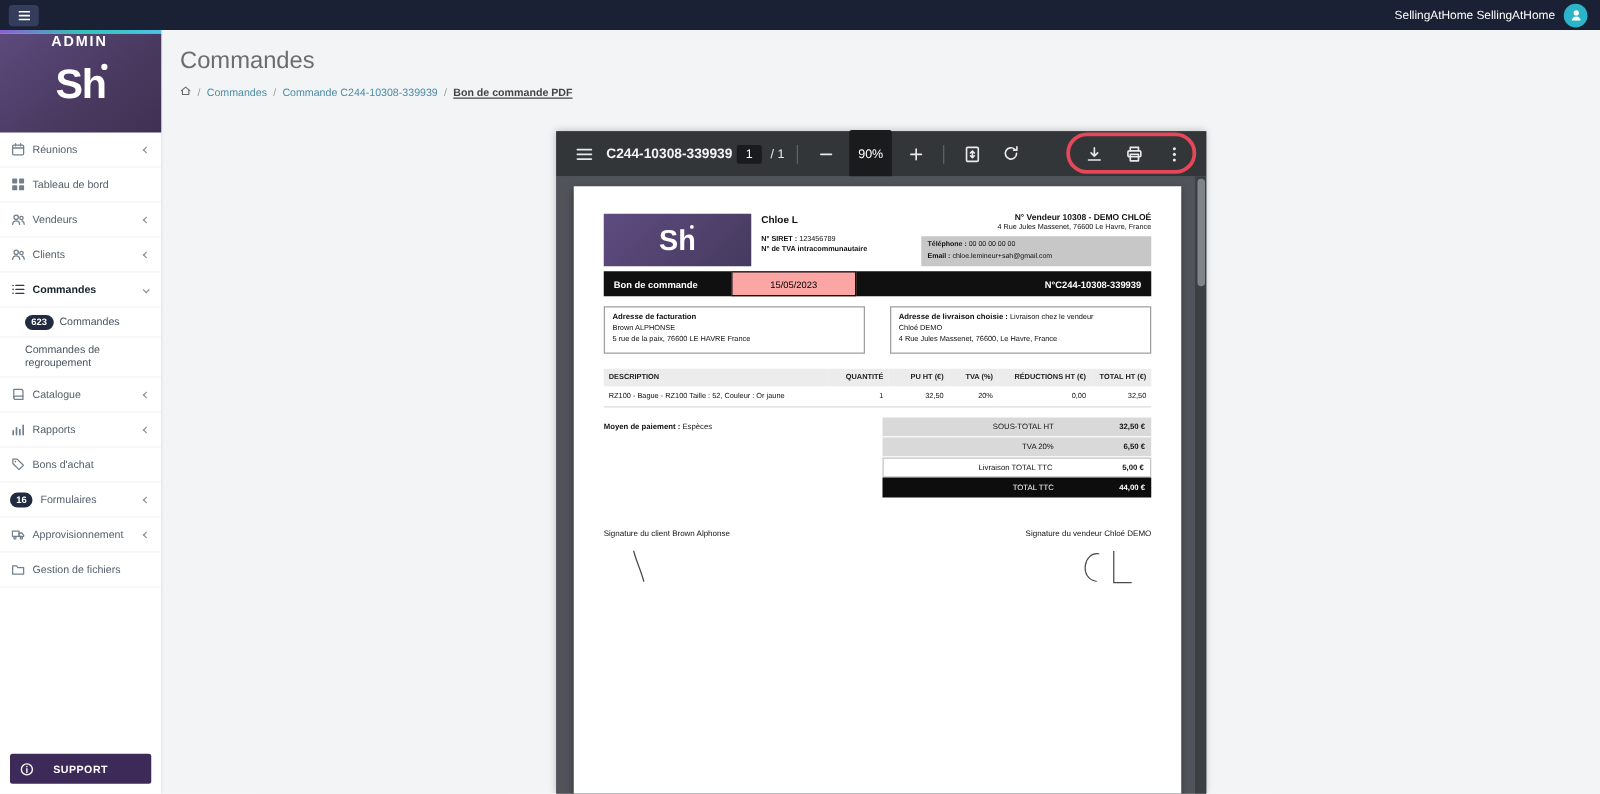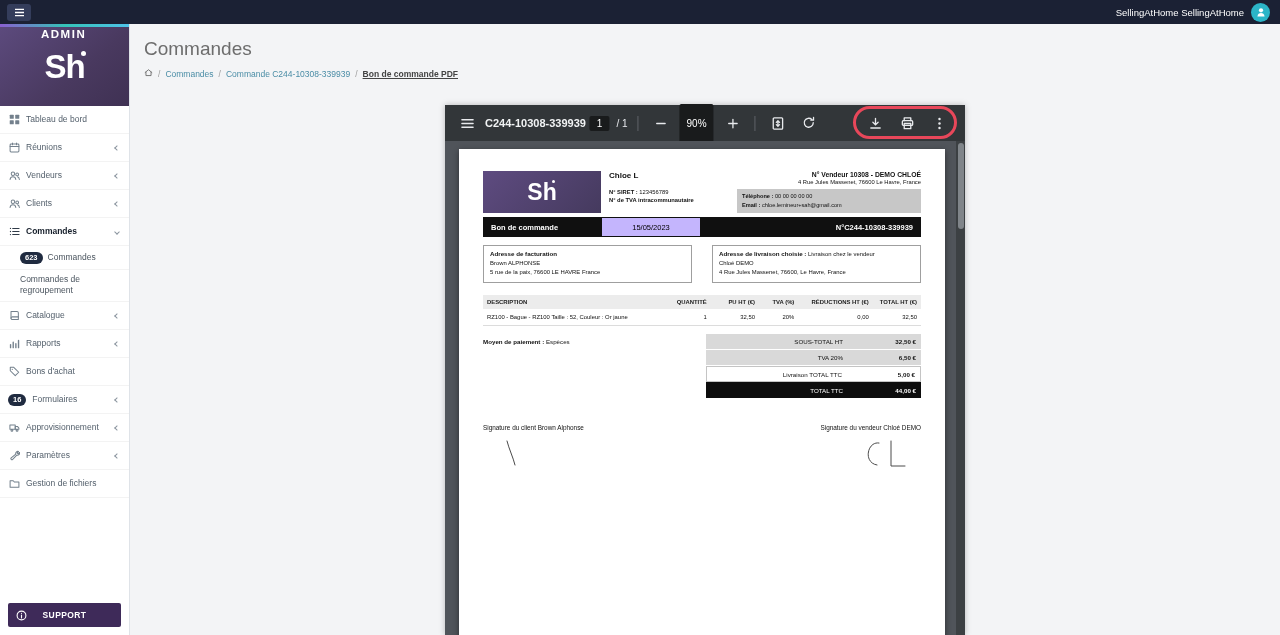--- a/index.html
+++ b/index.html
@@ -74,22 +74,22 @@
   .inv-mid { margin-left:8px; width:122px; flex:none; }
   .inv-seller-name { font-size:8px; font-weight:700; margin-top:0; }
   .inv-small { font-size:5.8px; margin-top:9px; }
   .inv-small2 { font-size:5.8px; margin-top:2px; font-weight:700; }
   .inv-right { flex:1; text-align:right; }
   .vendor-title { font-size:6.8px; font-weight:700; }
   .vendor-addr { font-size:5.8px; margin-top:1px; }
   .contact-box { margin-top:4px; margin-left:auto; width:184px; background:#c7c7c7; padding:3px 5px; text-align:left; font-size:5.6px; line-height:1.6; }
   .blabel { font-weight:700; }
   .inv-titlebar { display:flex; height:20px; background:#101010; margin-top:4px; font-size:7.5px; }
-  .tb-left { width:118px; color:#fff; font-weight:700; display:flex; align-items:center; padding-left:8px; }
-  .tb-date { width:100px; background:#c4b5fd; color:#000; display:flex; align-items:center; justify-content:center; border:1px solid #101010; }
+  .tb-left { width:102px; color:#fff; font-weight:700; display:flex; align-items:center; padding-left:8px; }
+  .tb-date { width:100px; background:#fca5a5; color:#000; display:flex; align-items:center; justify-content:center; border:1px solid #101010; }
   .tb-num { flex:1; color:#fff; font-weight:700; display:flex; align-items:center; justify-content:flex-end; padding-right:8px; }
   .inv-addr { display:flex; gap:20px; margin-top:8px; }
   .abox { flex:1; border:1px solid #9f9f9f; padding:3px 6px 5px; font-size:5.9px; line-height:1.55; }
   .abox .t { font-weight:700; font-size:6.2px; }
   table.inv-table { width:100%; border-collapse:collapse; margin-top:12px; }
   .inv-table th { background:#ececec; font-size:5.9px; font-weight:700; padding:4px; text-align:right; color:#222; }
   .inv-table th:first-child { text-align:left; }
   .inv-table td { padding:5px 4px; border-bottom:1px solid #dcdcdc; font-size:5.9px; text-align:right; }
   .inv-table td:first-child { text-align:left; }
   .inv-bottom { display:flex; margin-top:8px; }
@@ -130,44 +130,44 @@
 
 <div class="sidebar">
   <div class="logo-stripe"></div>
   <div class="logo-area">
     <span class="logo-text">Sh</span>
   </div>
   <div class="menu">
 
     <div class="item">
       <span class="ic">
+          <svg viewBox="0 0 12 12">
+            <rect x="1.2" y="2.2" width="9.6" height="8.6" rx="1"></rect>
+            <path d="M1.2 4.8h9.6M3.8 1v2M8.2 1v2"></path>
+          </svg>
+        </span>
+      <span class="lbl">Réunions</span>
+      <span class="chev"></span>
+    </div>
+
+    <div class="item">
+      <span class="ic">
           <svg viewBox="0 0 12 12" class="fl">
             <rect x="0.8" y="0.8" width="4.4" height="4.4" rx="0.6"></rect>
             <rect x="6.8" y="0.8" width="4.4" height="4.4" rx="0.6"></rect>
             <rect x="0.8" y="6.8" width="4.4" height="4.4" rx="0.6"></rect>
             <rect x="6.8" y="6.8" width="4.4" height="4.4" rx="0.6"></rect>
           </svg>
         </span>
       <span class="lbl">Tableau de bord</span>
     </div>
 
     <div class="item">
       <span class="ic">
           <svg viewBox="0 0 12 12">
-            <rect x="1.2" y="2.2" width="9.6" height="8.6" rx="1"></rect>
-            <path d="M1.2 4.8h9.6M3.8 1v2M8.2 1v2"></path>
-          </svg>
-        </span>
-      <span class="lbl">Réunions</span>
-      <span class="chev"></span>
-    </div>
-
-    <div class="item">
-      <span class="ic">
-          <svg viewBox="0 0 12 12">
             <circle cx="4.3" cy="4.2" r="1.9"></circle>
             <path d="M1.2 10.4c.2-2 1.5-3.1 3.1-3.1s2.9 1.1 3.1 3.1"></path>
             <circle cx="8.9" cy="4.8" r="1.5"></circle>
             <path d="M9.3 7.4c1.2.3 1.9 1.3 2 2.9"></path>
           </svg>
         </span>
       <span class="lbl">Vendeurs</span>
       <span class="chev"></span>
     </div>
 
@@ -249,29 +249,20 @@
             <path d="M6.8 4.8h2.4l1.6 1.8v1.2H6.8z"></path>
             <circle cx="3.2" cy="9.2" r="1"></circle>
             <circle cx="8.8" cy="9.2" r="1"></circle>
           </svg>
         </span>
       <span class="lbl">Approvisionnement</span>
       <span class="chev"></span>
     </div>
 
 
-    <div class="item">
-      <span class="ic">
-          <svg viewBox="0 0 12 12">
-            <path d="M7.4 4.6a2.4 2.4 0 0 1 3-3L8.8 3.2l1.1 1.1 1.6-1.6a2.4 2.4 0 0 1-3 3L4 10.2a1.1 1.1 0 0 1-1.6-1.6z"></path>
-          </svg>
-        </span>
-      <span class="lbl">Paramètres</span>
-      <span class="chev"></span>
-    </div>
 
     <div class="item">
       <span class="ic">
           <svg viewBox="0 0 12 12">
             <path d="M1.2 3h3.4l1.2 1.4h5v5.8H1.2z"></path>
           </svg>
         </span>
       <span class="lbl">Gestion de fichiers</span>
     </div>
 

